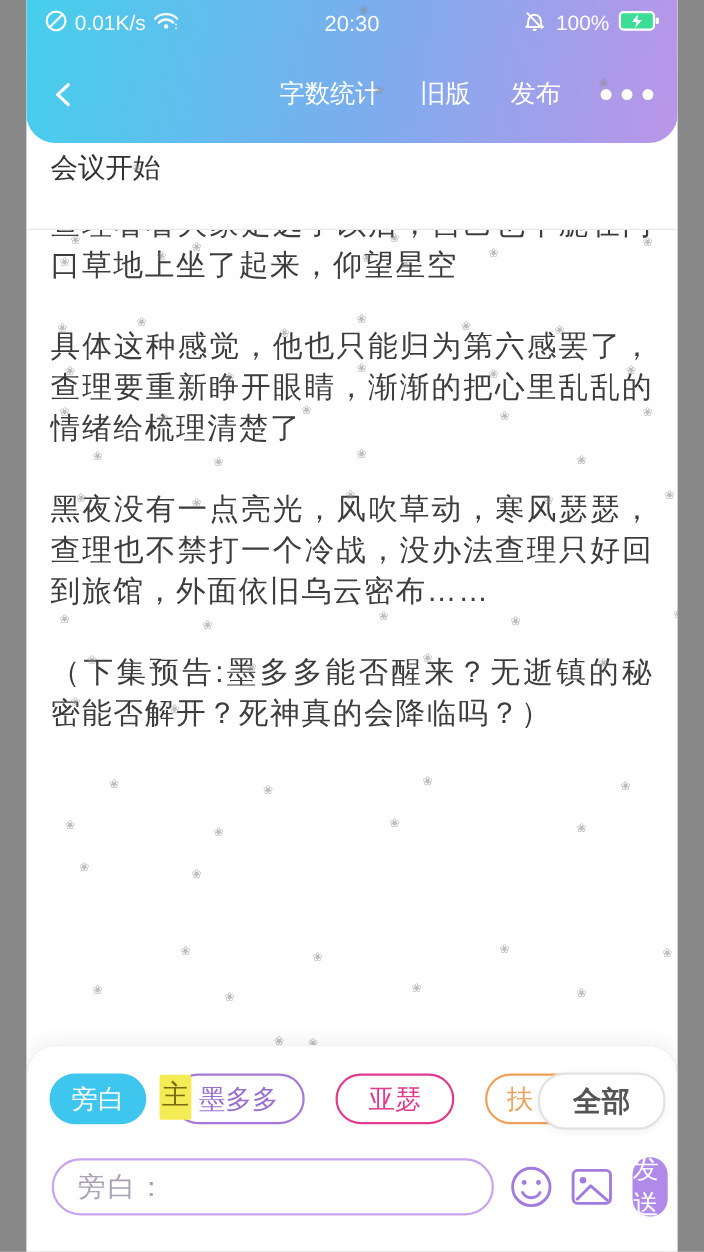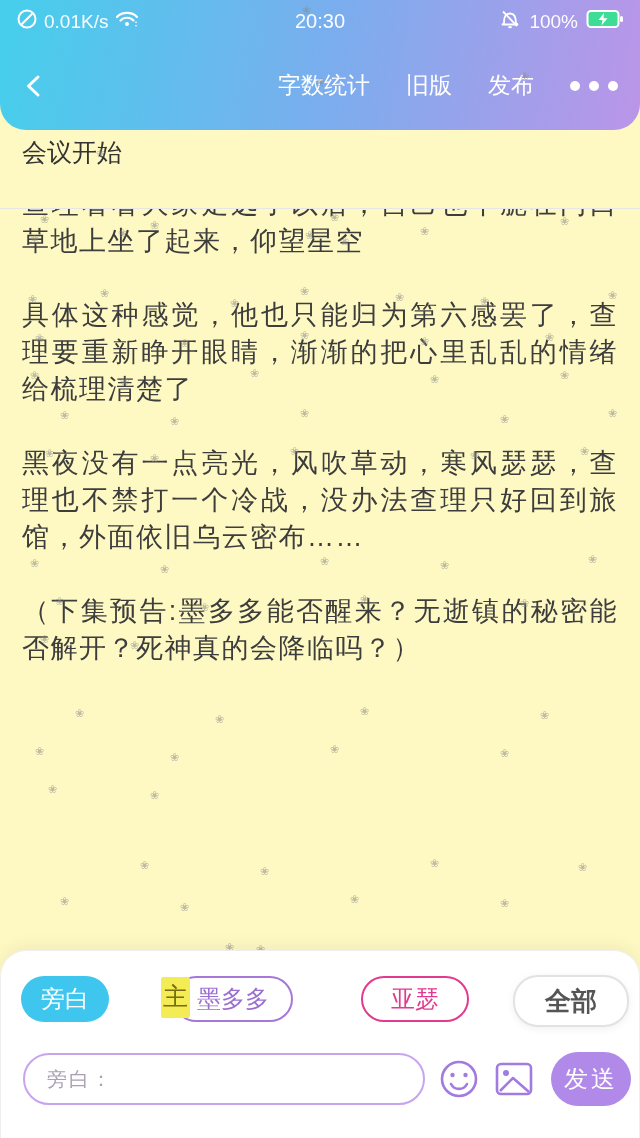--- a/index.html
+++ b/index.html
@@ -1,17 +1,17 @@
 <!DOCTYPE html>
 <html><head>
 <meta charset="utf-8">
 <style>
   html,body{margin:0;padding:0;}
   body{font-family:"Liberation Sans",sans-serif;background:#888;}
-  .screen{position:relative;width:640px;height:1138px;background:#fef9c3;overflow:hidden;margin:0 auto;}
+  .screen{position:relative;width:592px;height:1138px;background:#ffffff;overflow:hidden;margin:0 auto;}
 
   
   .header{position:absolute;top:0;left:0;right:0;height:130px;z-index:10;
     background:linear-gradient(100deg,#45cfec 0%,#7badee 52%,#bb95e8 100%);
     border-radius:0 0 26px 26px;color:#fff;}
   .status-bar{display:flex;align-items:center;padding:8px 16px 0 16px;font-size:19px;color:rgba(255,255,255,.96);}
   .sb-left{display:flex;align-items:center;gap:6px;}
   .sb-center{position:absolute;left:0;right:0;text-align:center;font-size:20px;pointer-events:none;}
   .sb-right{display:flex;align-items:center;gap:8px;margin-left:auto;}
   .nav-bar{position:absolute;top:70px;left:0;right:0;display:flex;align-items:center;padding:0 22px;}
@@ -29,38 +29,38 @@
   .text-clip p:first-child{margin-top:-23px;}
 
   
   .sparkles{position:absolute;inset:0;pointer-events:none;z-index:20;}
   .sparkle{position:absolute;font-size:11px;color:#8a8a8a;opacity:.55;line-height:1;}
 
   
   .bottom-card{position:absolute;left:0;right:0;top:950px;height:188px;background:#fff;z-index:30;
     border:1px solid #efefef;border-bottom:none;border-radius:26px 26px 0 0;
     box-shadow:0 -5px 16px rgba(0,0,0,.05);box-sizing:border-box;}
-  .tags-row{position:relative;display:flex;align-items:center;margin:24px 0 0 20px;height:48px;gap:40px;}
+  .tags-row{position:relative;display:flex;align-items:center;margin:24px 0 0 20px;height:48px;}
   .pill{height:46px;border-radius:25px;display:flex;align-items:center;padding:0 22px;
     font-size:24px;box-sizing:border-box;background:#fff;white-space:nowrap;cursor:pointer;}
   .pill-narration{background:#3fc6ee;color:#fff;padding:0 20px;border:none;}
   .pill-moduoduo{border:2px solid #a678d8;color:#9b6fd0;margin-left:24px;position:relative;}
   .role-badge{position:absolute;left:-14px;top:-1px;background:#f4ec55;color:#7a6b10;
     font-size:25px;padding:3px 2px 5px 2px;line-height:1.3;border-radius:2px;}
   .pill-husha{border:2px solid #d8462e;color:#cf3f28;margin-left:30px;}
   .pill-yase{border:2px solid #e23a8e;color:#e23a8e;margin-left:28px;padding:0 28px;}
   .pill-fu{border:2px solid #f0a058;color:#f0a058;margin-left:28px;width:90px;overflow:hidden;
     padding:0 0 0 18px;flex:0 0 auto;}
   .all-btn{position:absolute;right:10px;top:0;height:48px;background:#fff;border:2px solid #e2e2e2;
     color:#555;border-radius:25px;padding:0 30px;font-size:26px;display:flex;align-items:center;
     box-shadow:0 2px 8px rgba(0,0,0,.06);cursor:pointer;font-weight:bold;}
 
   .input-row{position:absolute;left:22px;right:8px;top:101px;display:flex;align-items:center;}
   .chat-input{width:402px;height:52px;border:2px solid #c8a4ee;border-radius:27px;outline:none;
-    font-size:20px;padding:0 22px;color:#333;box-sizing:border-box;flex:0 0 auto;
+    font-size:25px;padding:0 22px;color:#333;box-sizing:border-box;flex:0 0 auto;
     font-family:"Liberation Sans",sans-serif;}
   .chat-input::placeholder{color:#a9a2b4;letter-spacing:2px;}
   .icon-btn{margin-left:13px;cursor:pointer;display:flex;align-items:center;}
   .send-btn{margin-left:16px;width:100px;height:54px;background:#b18ae9;border-radius:27px;
     color:#fff;font-size:24px;display:flex;align-items:center;justify-content:center;
     letter-spacing:3px;cursor:pointer;}
 </style>
 </head>
 <body>
 

